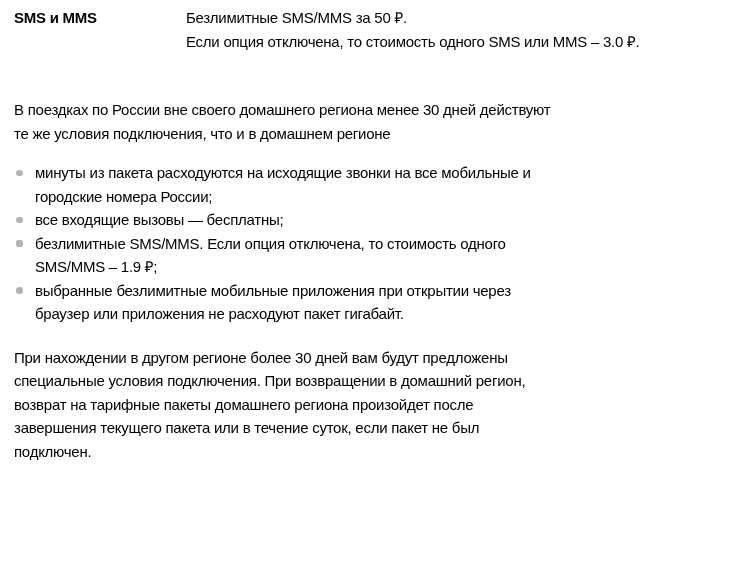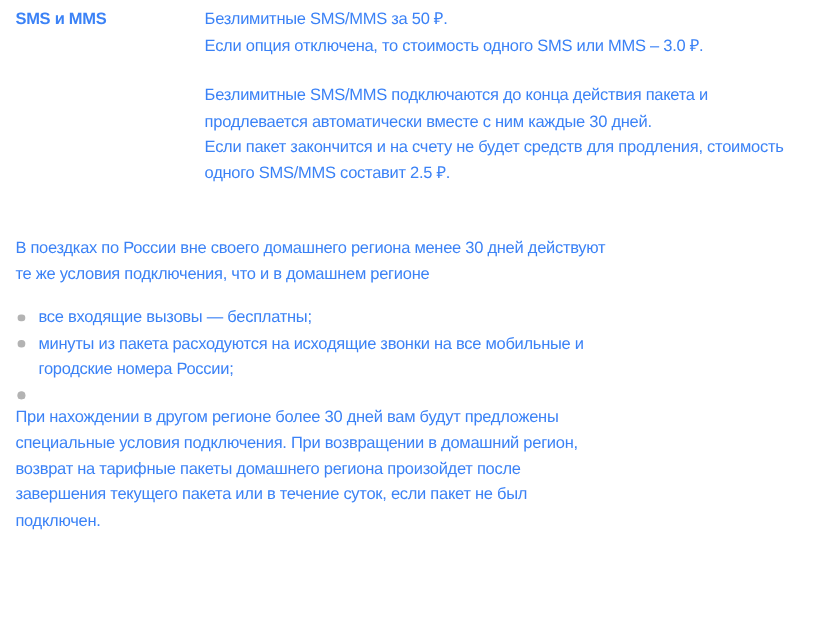--- a/index.html
+++ b/index.html
@@ -7,21 +7,21 @@
   .page {
     position: relative;
     width: 741px;
     height: 584px;
     overflow: hidden;
     padding: 6px 0 0 14px;
     font-family: "Liberation Sans", sans-serif;
     font-size: 15px;
     line-height: 23.5px;
     letter-spacing: -0.25px;
-    color: #3b82f6;
+    color: #000000;
     background: #ffffff;
   }
   .section { display: flex; align-items: flex-start; margin-bottom: 45px; }
   .section:last-child { margin-bottom: 0; }
   .section-label {
     flex: 0 0 172px;
     width: 172px;
     font-weight: 700;
     padding-right: 8px;
   }
@@ -46,43 +46,44 @@
 
 <div class="page">
 
   <div class="section">
     <div class="section-label">SMS и MMS</div>
     <div class="section-content">
       <p class="block">
         <span class="line">Безлимитные SMS/MMS за 50 ₽.</span>
         <span class="line">Если опция отключена, то стоимость одного SMS или MMS – 3.0 ₽.</span>
       </p>
-      <p class="block">
-        <span class="line">Безлимитные SMS/MMS подключаются до конца действия пакета и продлевается автоматически вместе с ним каждые 30 дней.</span>
-        <span class="line">Если пакет закончится и на счету не будет средств для продления, стоимость одного SMS/MMS составит 2.5 ₽.</span>
-      </p>
     </div>
   </div>
 
   <div class="section">
     <div class="section-content">
       <p class="block" style="margin-bottom:16px">В поездках по России вне своего домашнего региона менее 30 дней действуют те же условия подключения, что и в домашнем регионе</p>
       <ul class="bullets">
         <li>
           <span class="dot"></span>
-          <span>все входящие вызовы — бесплатны;</span>
+          <span>минуты из пакета расходуются на исходящие звонки на все мобильные и городские номера России;</span>
         </li>
         <li>
           <span class="dot"></span>
-          <span>минуты из пакета расходуются на исходящие звонки на все мобильные и городские номера России;</span>
+          <span>все входящие вызовы — бесплатны;</span>
         </li>
         <li>
           <span class="dot"></span>
         </li>
         <li>
           <span class="dot"></span>
+          <span>безлимитные SMS/MMS. Если опция отключена, то стоимость одного SMS/MMS – 1.9 ₽;</span>
+        </li>
+        <li>
+          <span class="dot"></span>
+          <span>выбранные безлимитные мобильные приложения при открытии через браузер или приложения не расходуют пакет гигабайт.</span>
         </li>
       </ul>
       <p class="block">При нахождении в другом регионе более 30 дней вам будут предложены специальные условия подключения. При возвращении в домашний регион, возврат на тарифные пакеты домашнего региона произойдет после завершения текущего пакета или в течение суток, если пакет не был подключен.</p>
     </div>
   </div>
 
 </div>
 
 </body></html>

